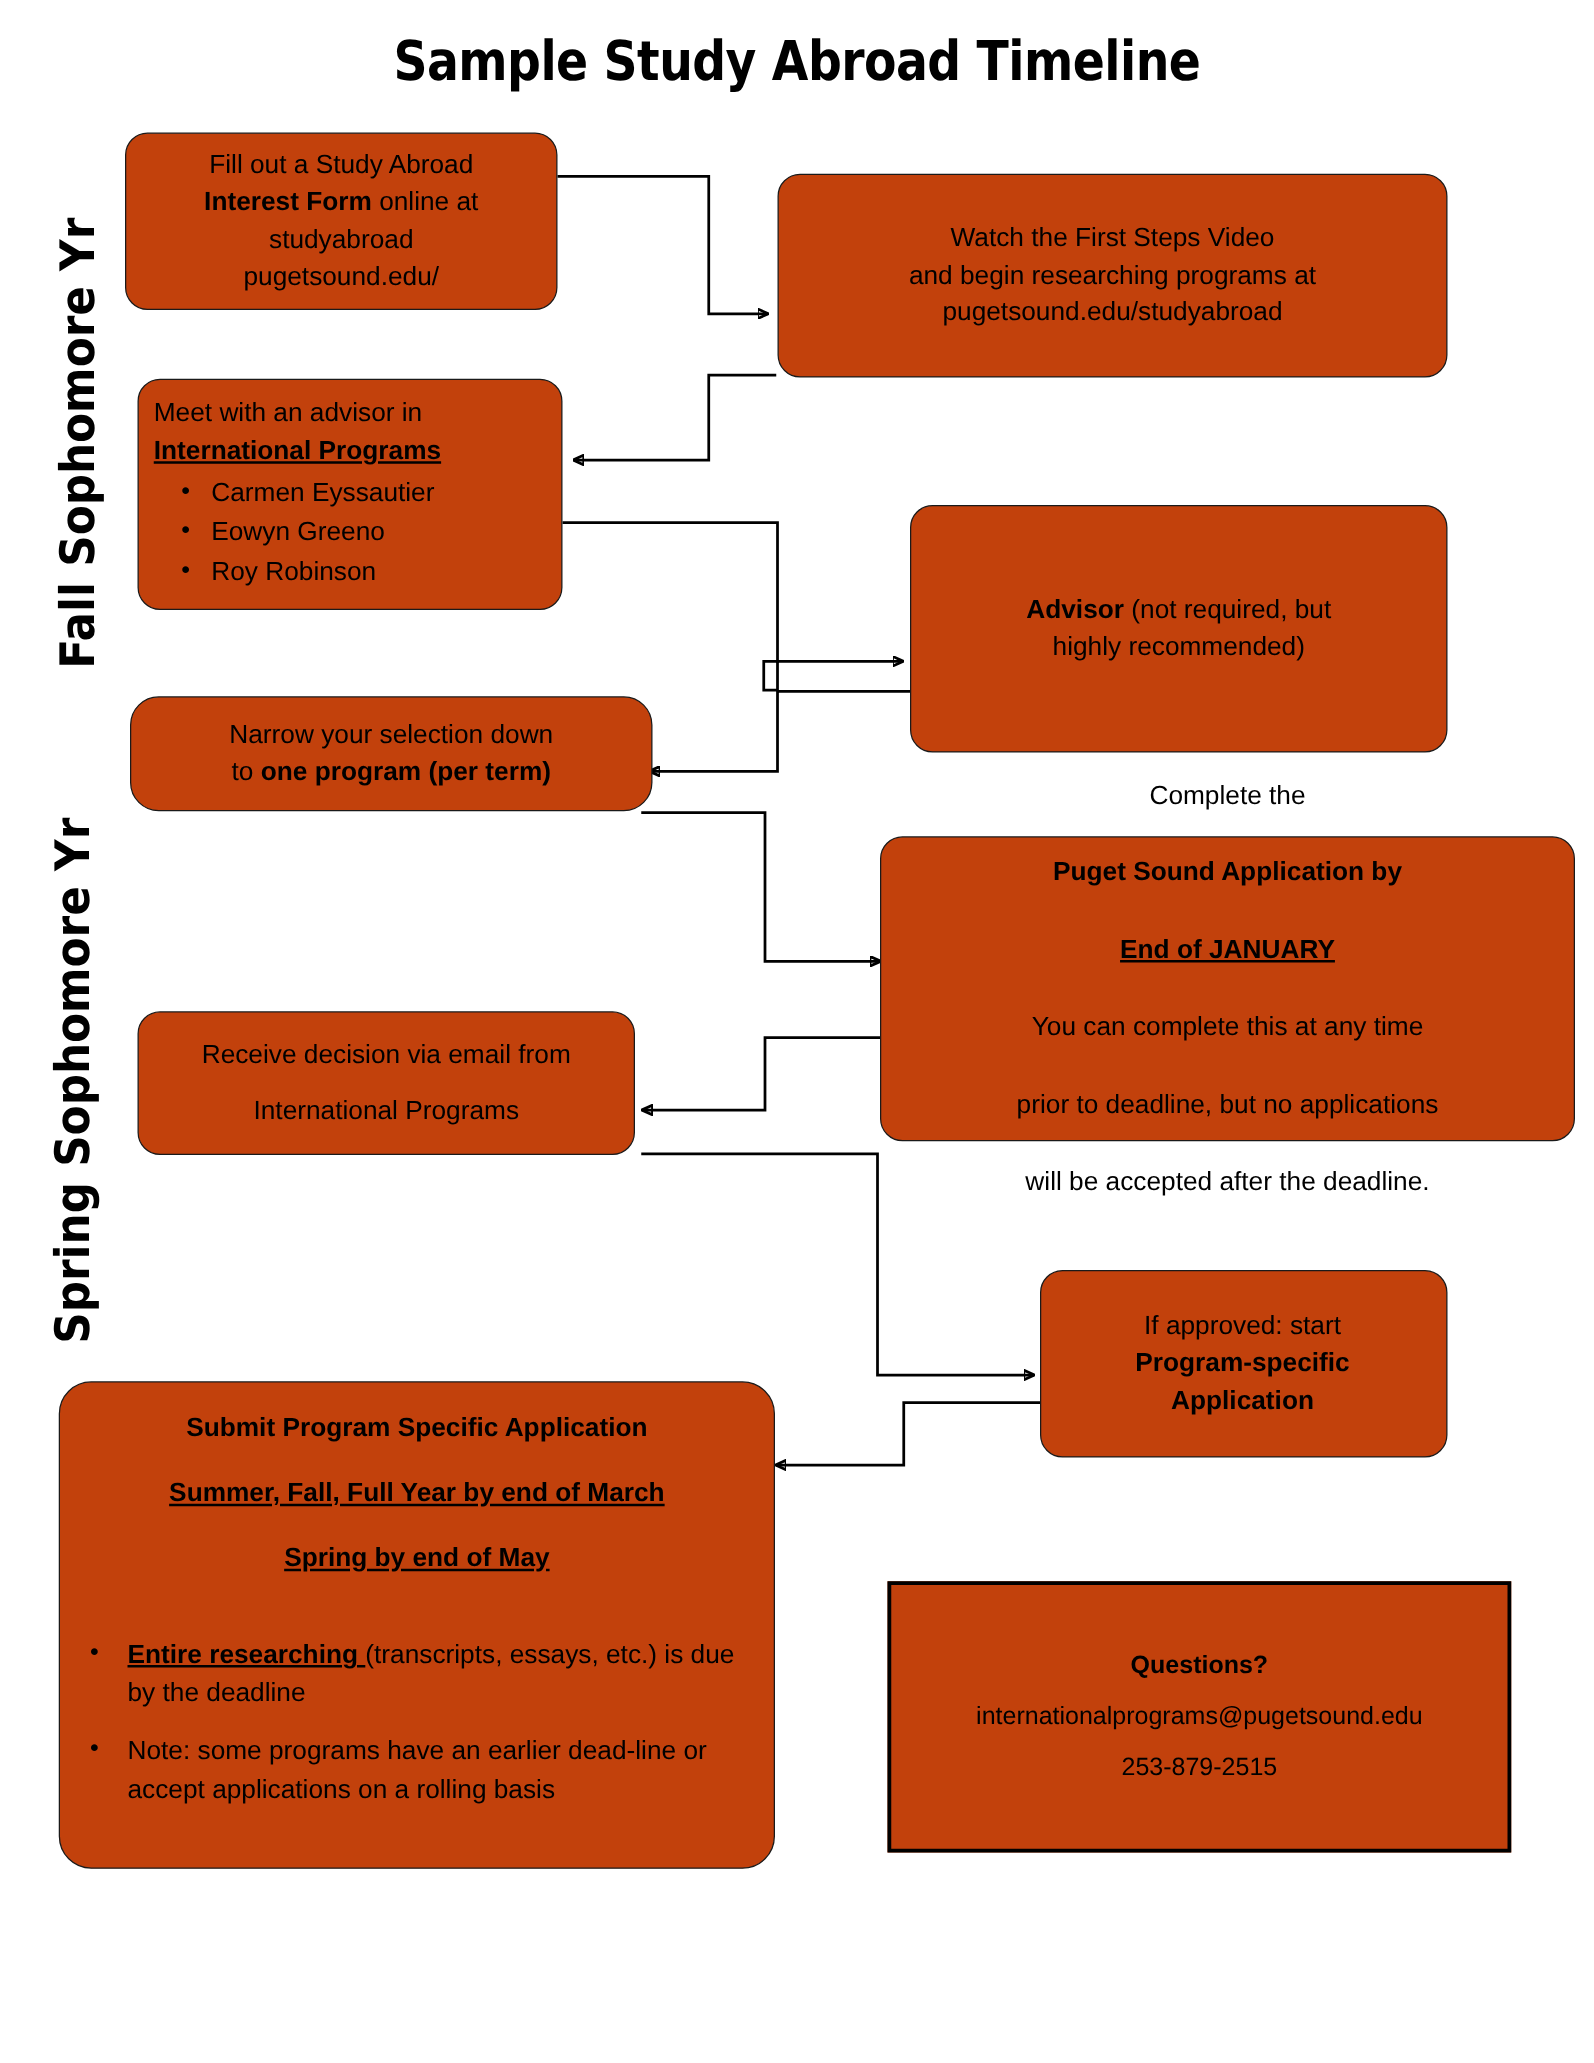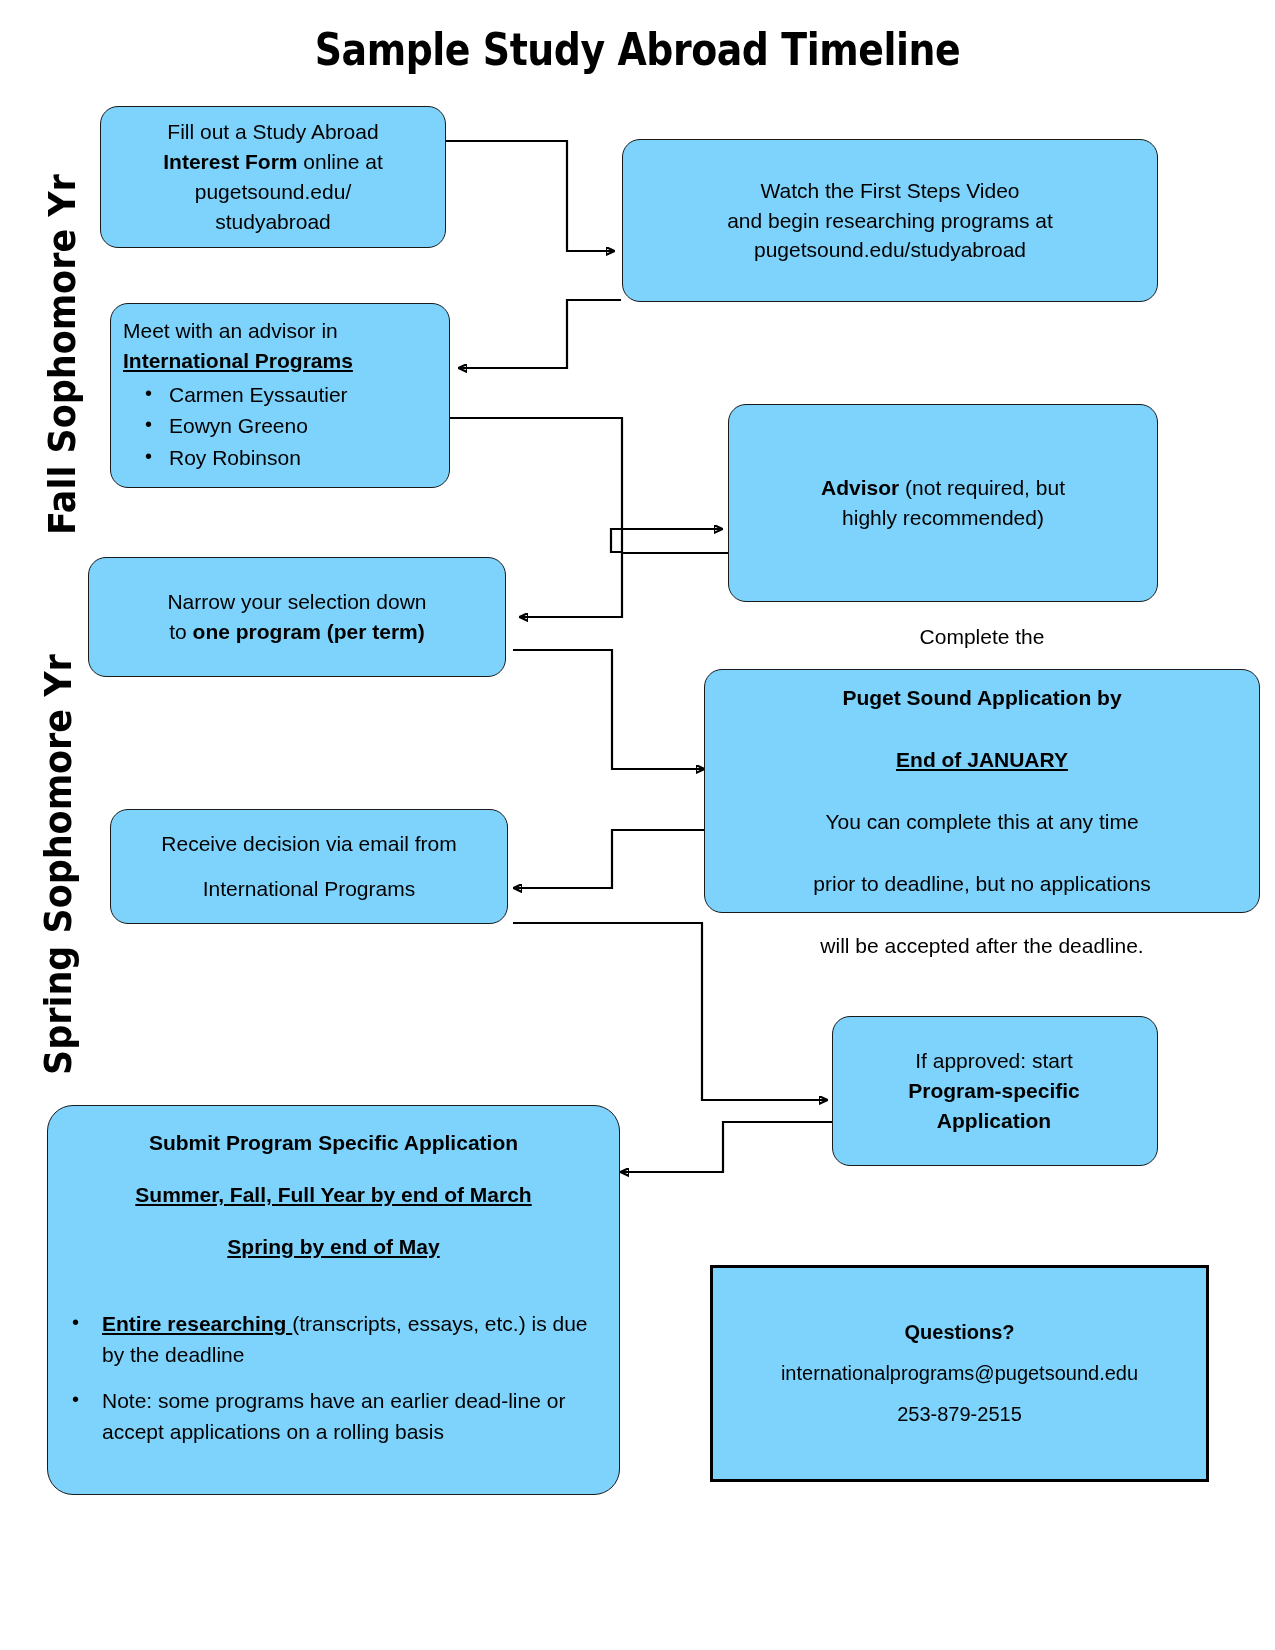--- a/index.html
+++ b/index.html
@@ -24,21 +24,21 @@
     position:absolute;
     font-family:"DejaVu Sans",sans-serif;
     font-weight:bold;font-size:38px;white-space:nowrap;
     transform-origin:left top;
     transform:rotate(-90deg) scaleX(0.92);
   }
 
   
   .box{
     position:absolute;box-sizing:border-box;
-    border:1.6px solid #1a1a1a;border-radius:18px;background:#7dd3fc;
+    border:1.6px solid #1a1a1a;border-radius:18px;background:#c2410c;
     display:flex;flex-direction:column;justify-content:center;
     font-size:21px;line-height:1.42;
   }
   .box.plain{border-radius:0;border:3px solid #000;}
   .ctr{text-align:center;}
   .lft{text-align:left;}
   .pad{padding:6px 14px;}
   b{font-weight:bold;}
   u{text-decoration:underline;text-underline-offset:2px;}
   .ul{
@@ -95,22 +95,22 @@
     <path d="M513,923 L702,923 L702,1100 L827,1100" marker-end="url(#ah)"></path>
 
     <path d="M832,1122 L723,1122 L723,1172 L621,1172" marker-end="url(#ah)"></path>
   </svg>
 
   <div class="box ctr pad" style="left:100px;top:106px;width:346px;height:142px;">
     <div>Fill out a Study Abroad</div>
     <div>
       <b>Interest Form</b><span> online at</span>
     </div>
+    <div>studyabroad</div>
     <div>pugetsound.edu/</div>
-    <div>studyabroad</div>
   </div>
 
   <div class="box ctr pad" style="left:622px;top:139px;width:536px;height:163px;">
     <div>Watch the First Steps Video</div>
     <div>and begin researching programs at</div>
     <div>pugetsound.edu/studyabroad</div>
   </div>
 
   <div class="box lft" style="left:110px;top:303px;width:340px;height:185px;padding:10px 12px;">
     <div>Meet with an advisor in</div>
@@ -124,21 +124,21 @@
     </ul>
   </div>
 
   <div class="box ctr pad" style="left:728px;top:404px;width:430px;height:198px;">
     <div>
       <b>Advisor</b><span> (not required, but</span>
     </div>
     <div>highly recommended)</div>
   </div>
 
-  <div class="box ctr pad" style="left:88px;top:557px;width:418px;height:120px;">
+  <div class="box ctr pad" style="left:104px;top:557px;width:418px;height:92px;border-radius:23px;">
     <div>Narrow your selection down</div>
     <div>
       <span>to </span><b>one program (per term)</b>
     </div>
   </div>
 
   <div class="box ctr" style="left:704px;top:669px;width:556px;height:244px;padding:8px 8px;gap:32px;">
     <div>Complete the</div>
     <div>
       <b>Puget Sound Application by</b>

